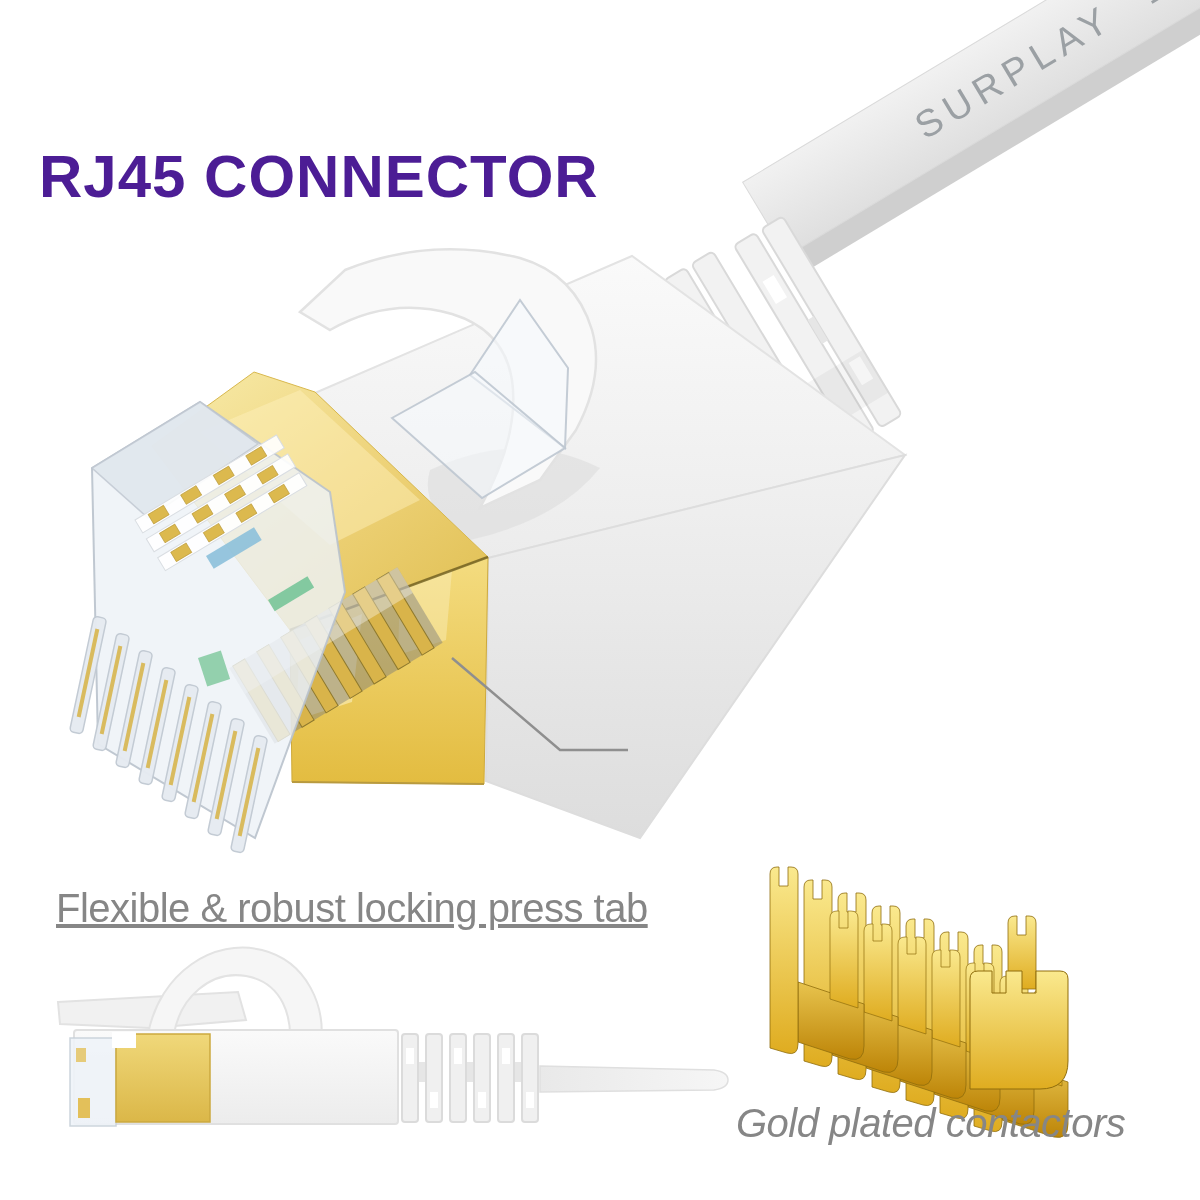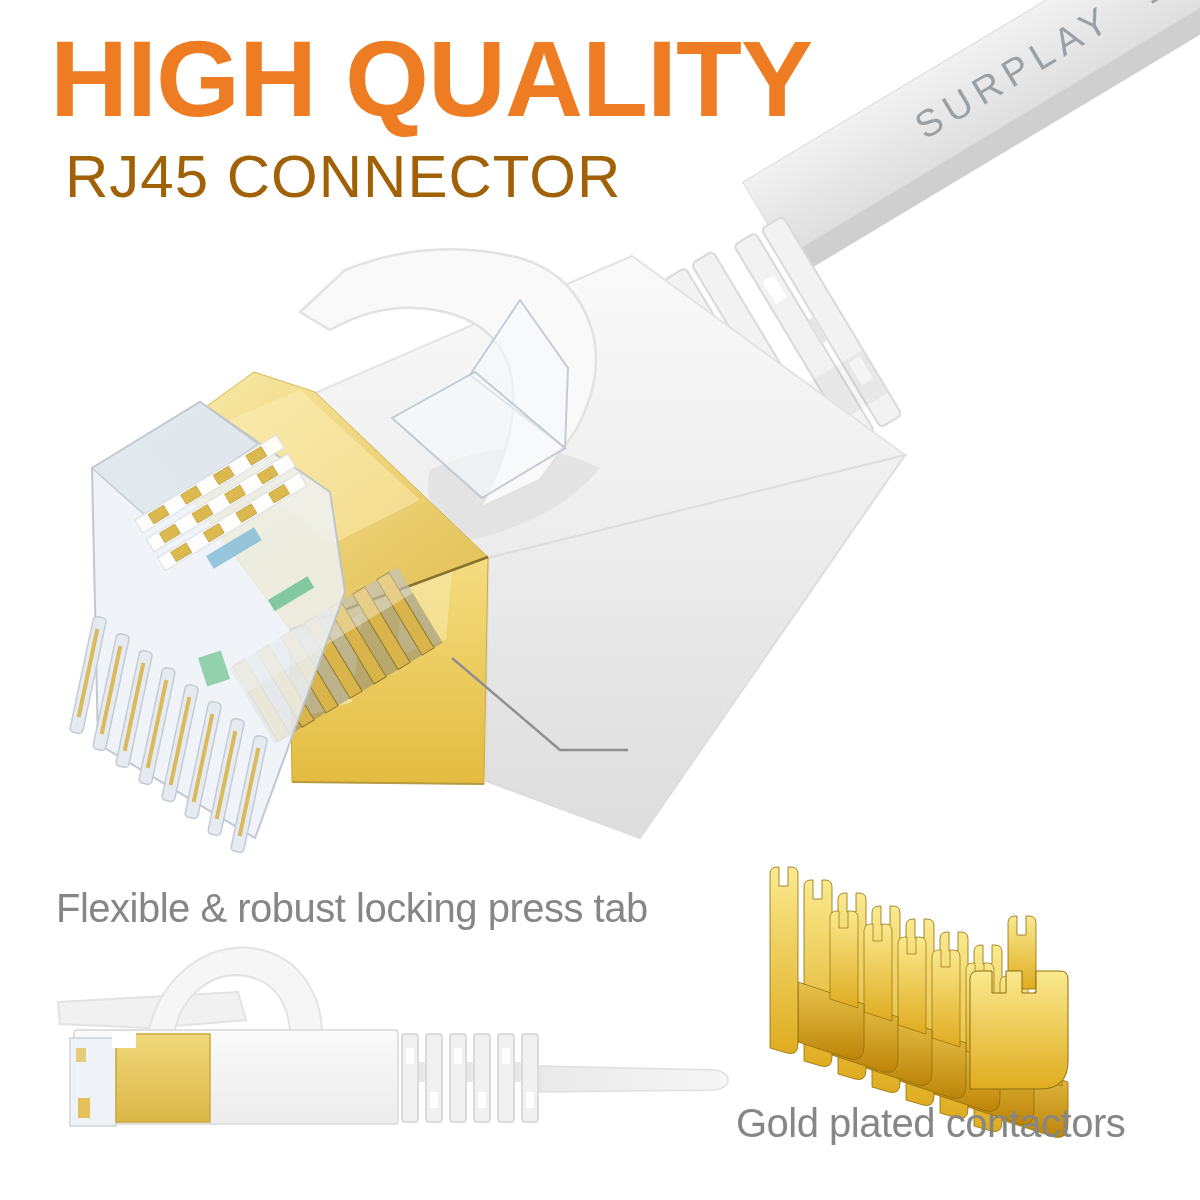--- a/index.html
+++ b/index.html
@@ -1,25 +1,25 @@
 <!DOCTYPE html>
 <html><head>
 <meta charset="utf-8">
 <style>
   html,body{margin:0;padding:0;background:#fff;}
   .stage{position:relative;width:1200px;height:1200px;background:#ffffff;overflow:hidden;
          font-family:"Liberation Sans", sans-serif;}
   .headline{position:absolute;left:50px;top:22px;font-size:108px;font-weight:700;
             color:#ED7C23;line-height:1.05;letter-spacing:-1px;white-space:nowrap;}
-  .subheadline{position:absolute;left:65px;top:142px;font-size:60px;font-weight:400;
-               color:#a16207;letter-spacing:1px;white-space:nowrap;}
+  .subheadline{position:absolute;left:39px;top:142px;font-size:60px;font-weight:700;
+               color:#4c1d95;letter-spacing:1px;white-space:nowrap;}
   .callout{position:absolute;font-size:40px;color:#868686;letter-spacing:-0.5px;white-space:nowrap;}
   #callout-shell{left:646px;top:731px;}
-  #callout-tab{left:56px;top:886px;}
-  #callout-contacts{left:736px;top:1101px;}
+  #callout-tab{left:56px;top:886px;text-decoration:underline;}
+  #callout-contacts{left:736px;top:1101px;font-style:italic;}
   svg.scene{position:absolute;left:0;top:0;}
 </style>
 </head>
 <body>
 
 <div class="stage">
 
   <svg class="scene" width="1200" height="1200" viewBox="0 0 1200 1200">
     <defs>
       <linearGradient id="cableTop" x1="0" y1="0" x2="0" y2="1">
@@ -239,18 +239,17 @@
       <use href="#pin" transform="translate(0,0)"></use>
 
       <g transform="translate(238,91)">
         <path d="M0,-26 Q0,-33 7,-33 L9,-33 L9,-14 L18,-14 L18,-33 L21,-33 Q28,-33 28,-26 L28,40 L0,40 Z" fill="url(#gld)" stroke="#8F6D0C" stroke-width="0.8"></path>
         <path d="M-38,30 Q-38,22 -30,22 L-16,22 L-16,44 L-2,44 L-2,22 L14,22 L14,44 L28,44 L28,22 L52,22
                  Q60,22 60,30 L60,112 Q60,140 32,140 L-38,140 Z" fill="url(#gld)" stroke="#8F6D0C" stroke-width="1"></path>
       </g>
     </g>
   </svg>
 
-  <div class="headline">HIGH QUALITY</div>
   <div class="subheadline">RJ45 CONNECTOR</div>
 
   <div class="callout" id="callout-tab">Flexible &amp; robust locking press tab</div>
   <div class="callout" id="callout-contacts">Gold plated contactors</div>
 </div>
 
 </body></html>

